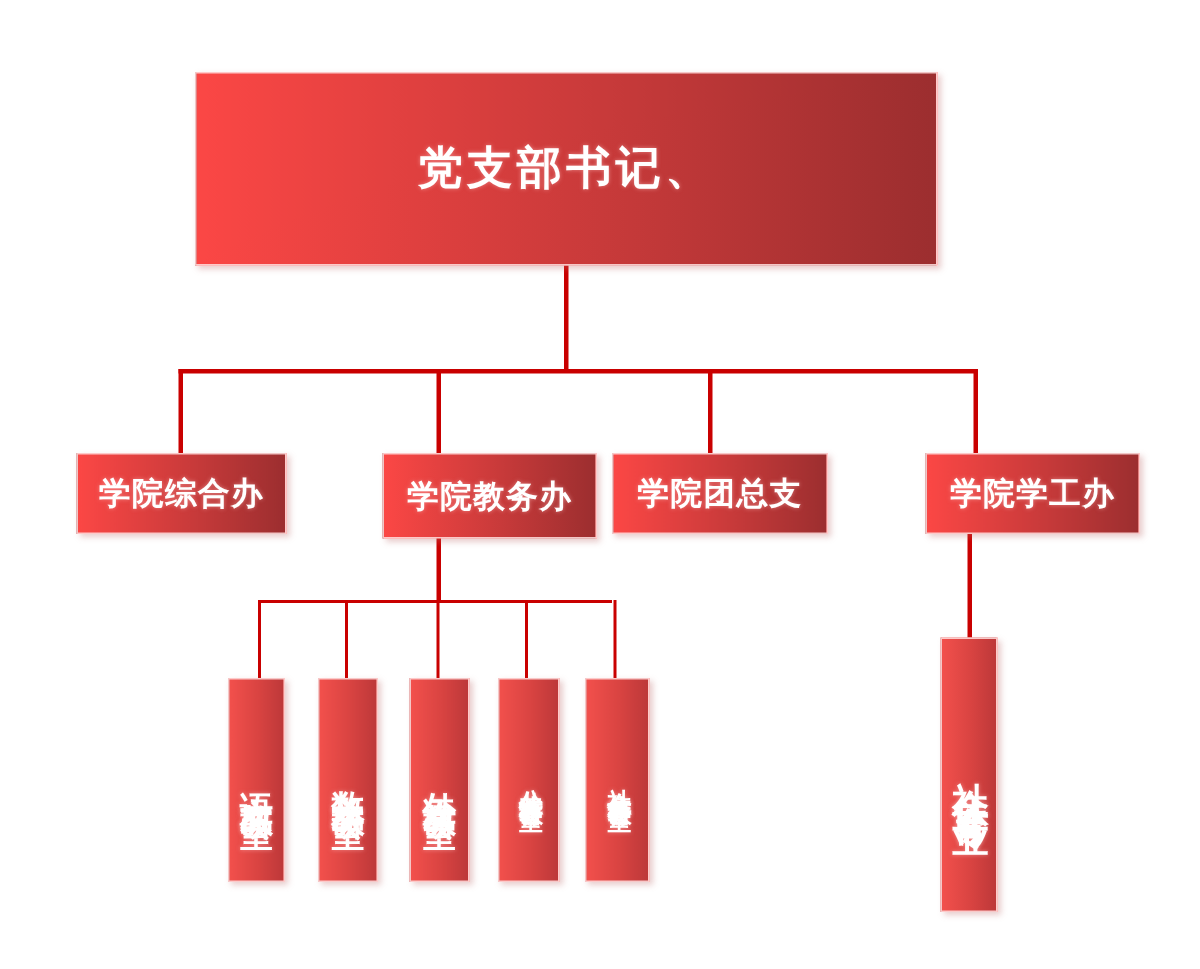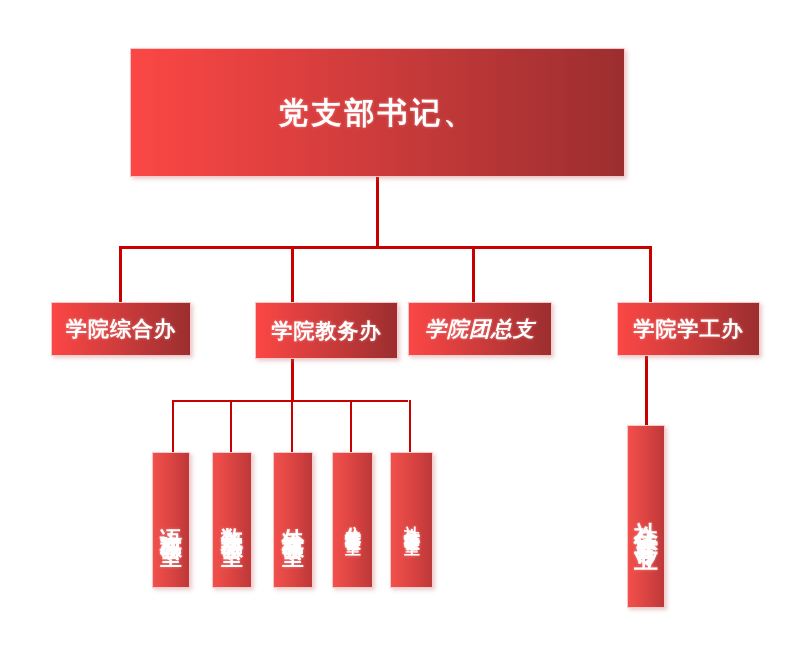--- a/index.html
+++ b/index.html
@@ -80,21 +80,21 @@
   <div class="obox root-box" style="left:130px; top:48px; width:495px; height:129px;">
     <div>党支部书记、</div>
   </div>
 
   <div class="obox l2-box" style="left:51px; top:302px; width:140px; height:54px;">
     <span>学院综合办</span>
   </div>
   <div class="obox l2-box" style="left:228px; top:302px; width:143px; height:57px;margin-left:27px;">
     <span>学院教务办</span>
   </div>
-  <div class="obox l2-box" style="left:408px; top:302px; width:144px; height:54px;font-style:italic;">
+  <div class="obox l2-box" style="left:408px; top:302px; width:144px; height:54px;">
     <span>学院团总支</span>
   </div>
   <div class="obox l2-box" style="left:585px; top:302px; width:143px; height:54px;margin-left:32px;">
     <span>学院学工办</span>
   </div>
 
   <div class="obox vbox" style="left:152px; top:452px; width:38px; height:136px;">
     <span class="vtext chars5">语文教研室</span>
   </div>
   <div class="obox vbox" style="left:212px; top:452px; width:40px; height:136px;">

